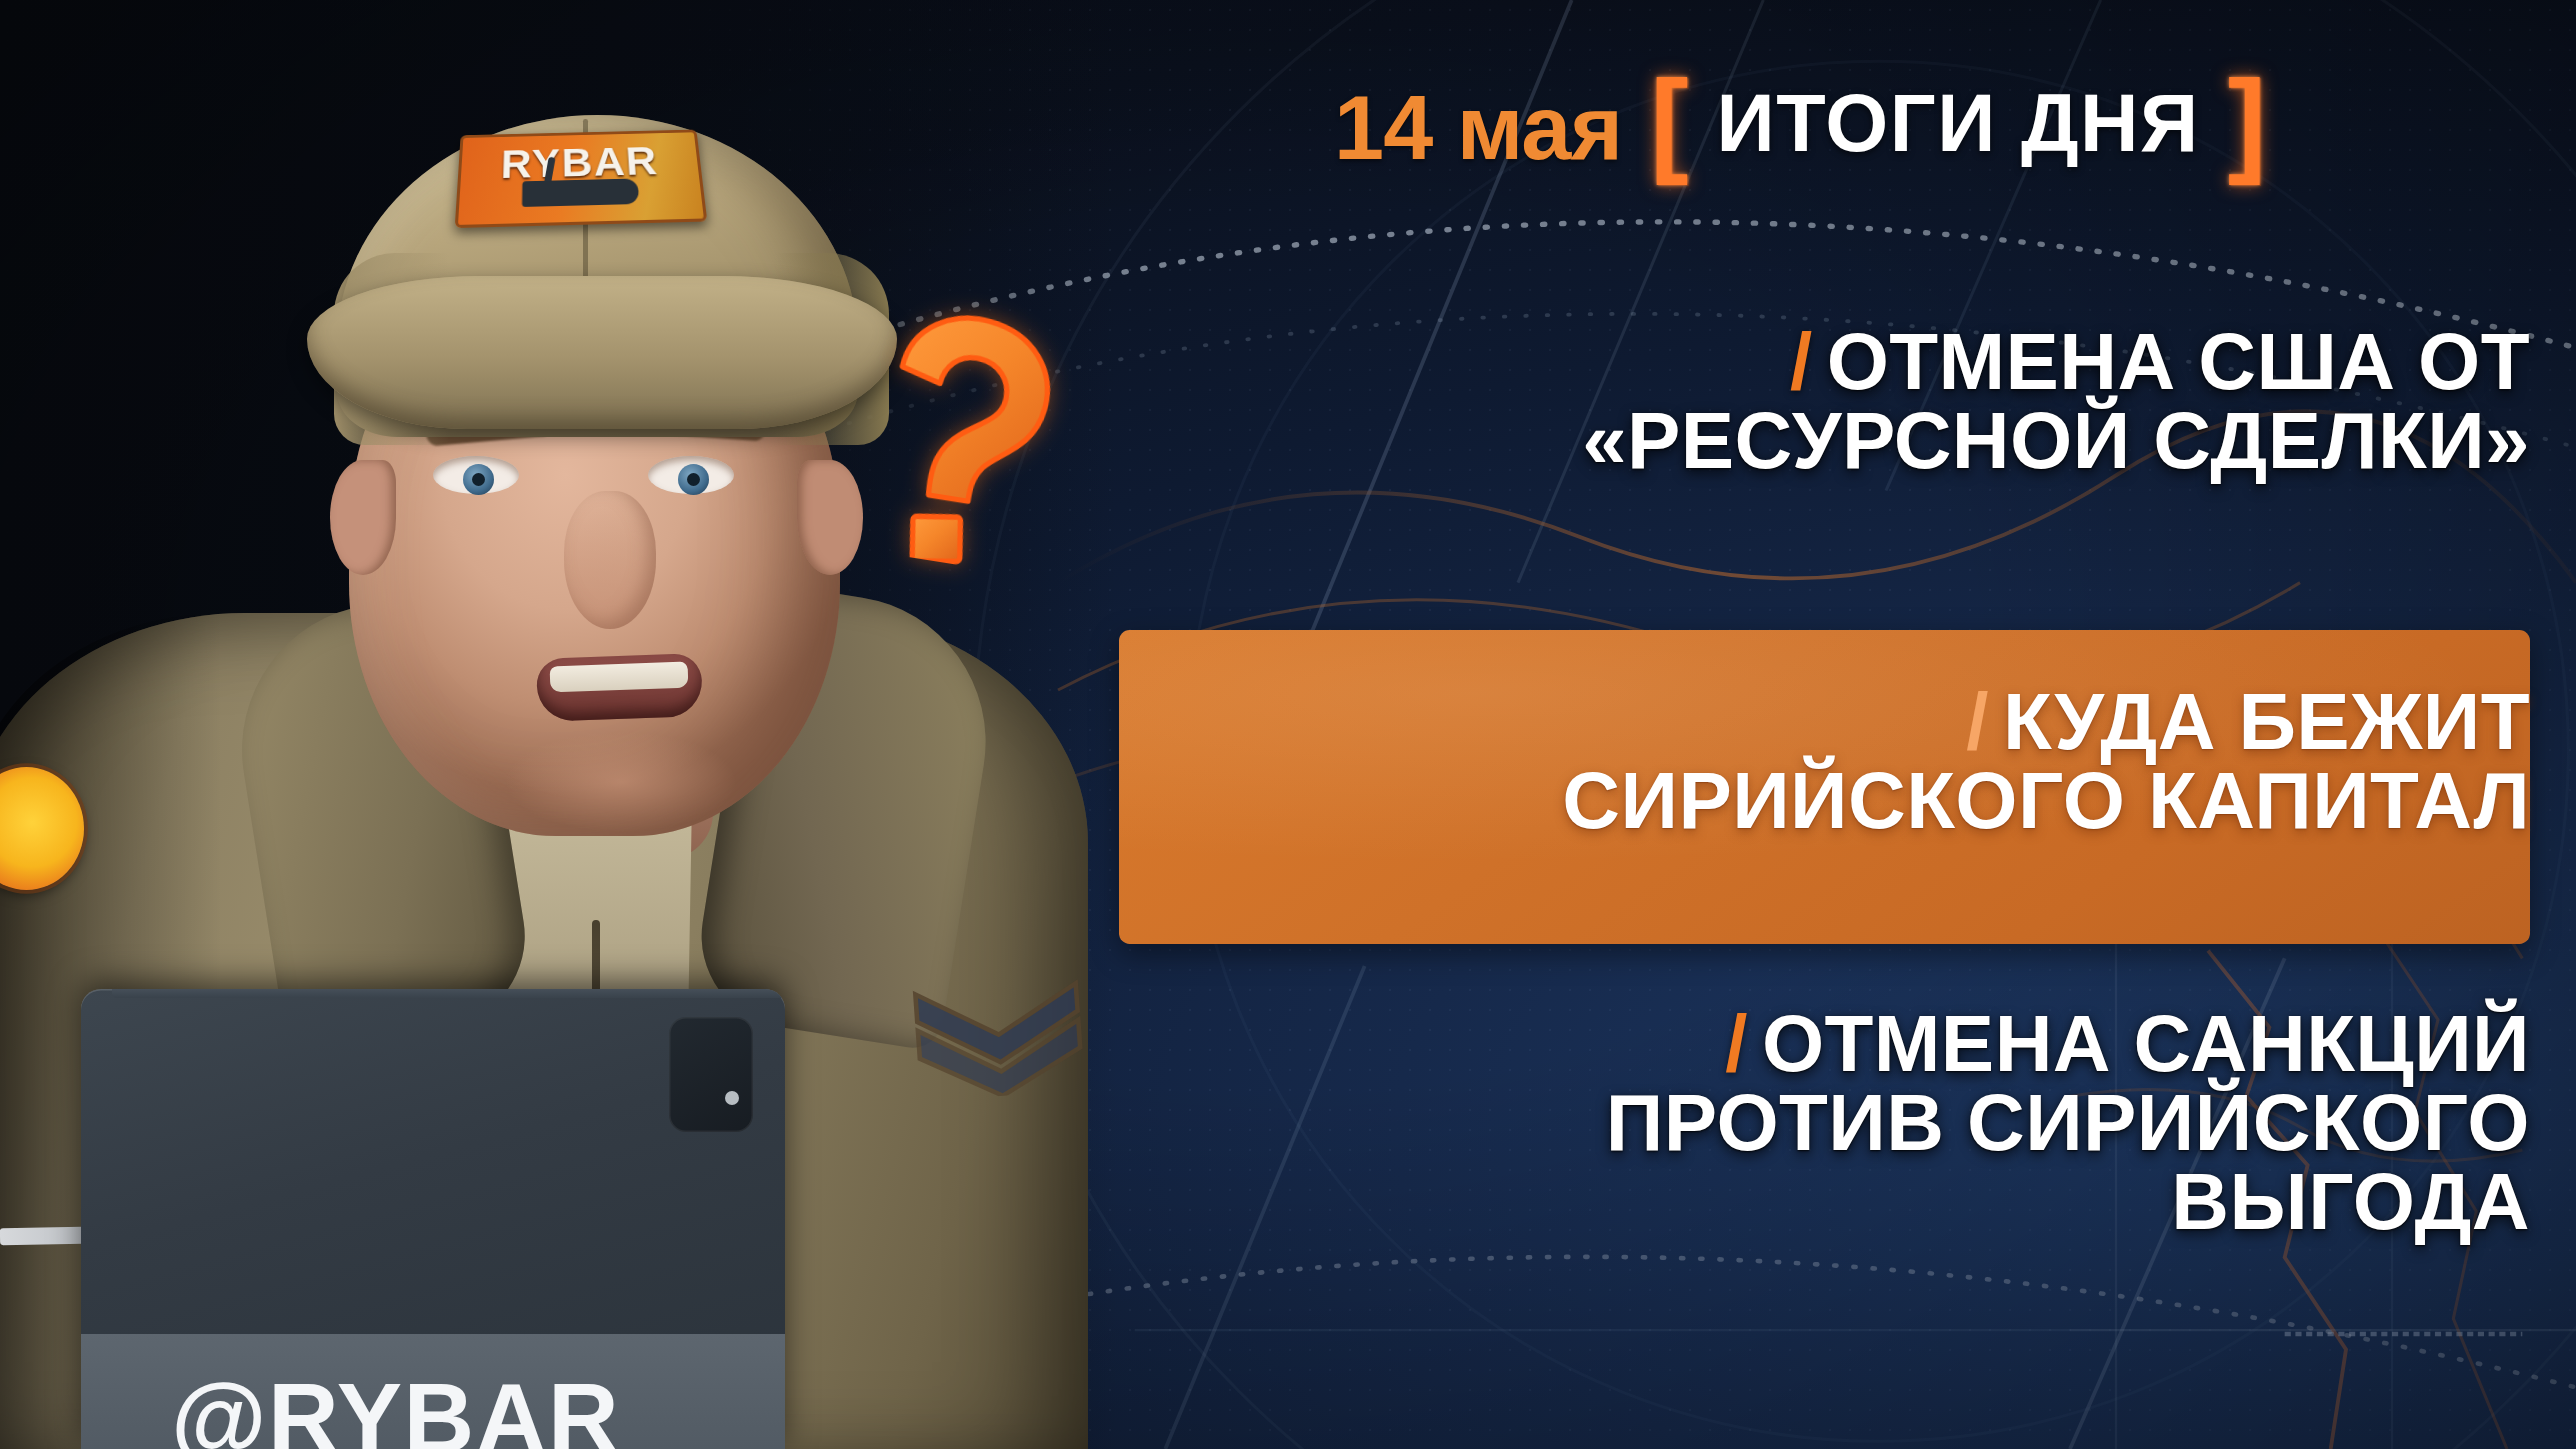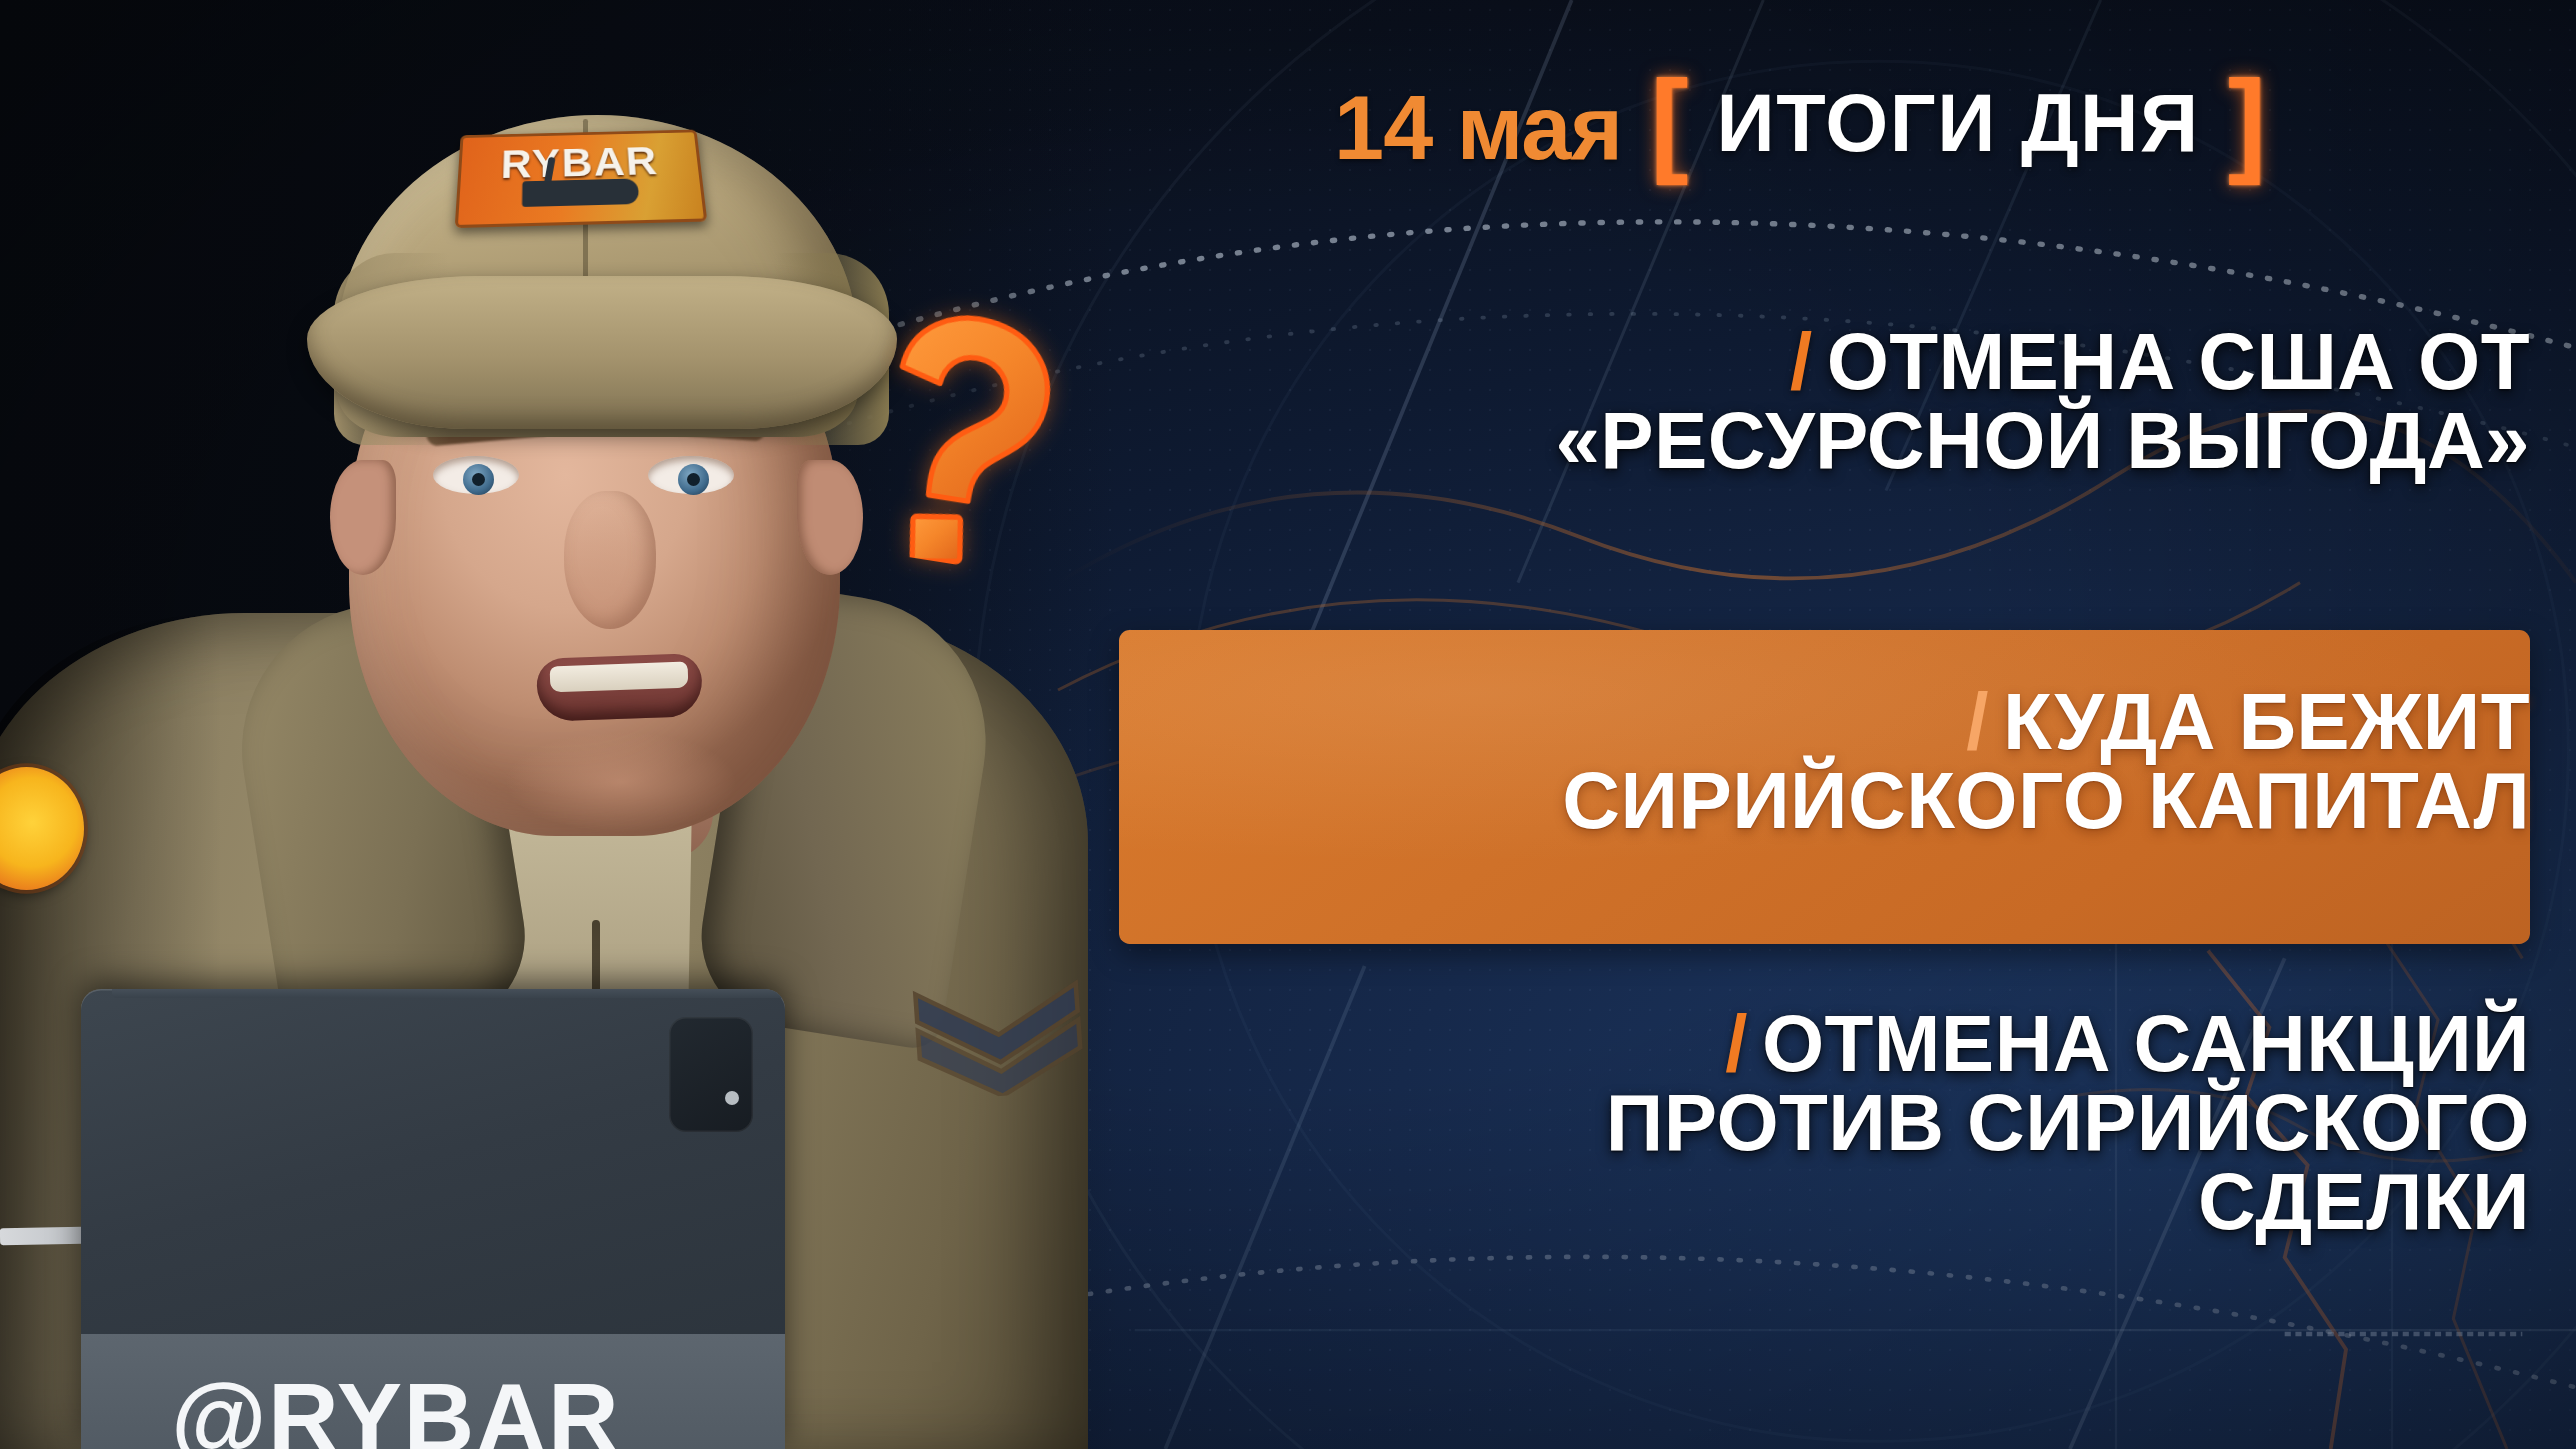--- a/index.html
+++ b/index.html
@@ -419,32 +419,32 @@
 
   <div class="header">
     <span class="date-text">14 мая</span>
     <span class="bracket bracket-l">[</span>
     <span class="itogi-text">ИТОГИ ДНЯ</span>
     <span class="bracket bracket-r">]</span>
   </div>
 
   <div class="hl" id="hl1">
     <span class="hl-line"><span class="slash">/</span><span>ОТМЕНА США ОТ</span></span>
-    <span class="hl-line">«РЕСУРСНОЙ ВЫГОДА»</span>
+    <span class="hl-line">«РЕСУРСНОЙ СДЕЛКИ»</span>
   </div>
 
   <div class="panel">
     <div class="panel-sheen"></div>
   </div>
 
   <div class="hl" id="hl2">
     <span class="hl-line"><span class="slash">/</span><span>КУДА БЕЖИТ</span></span>
     <span class="hl-line">СИРИЙСКОГО КАПИТАЛ</span>
   </div>
 
   <div class="hl" id="hl3">
     <span class="hl-line"><span class="slash">/</span><span>ОТМЕНА САНКЦИЙ</span></span>
     <span class="hl-line">ПРОТИВ СИРИЙСКОГО</span>
-    <span class="hl-line">СДЕЛКИ</span>
+    <span class="hl-line">ВЫГОДА</span>
   </div>
 
 </div>
 
 
 </body></html>

